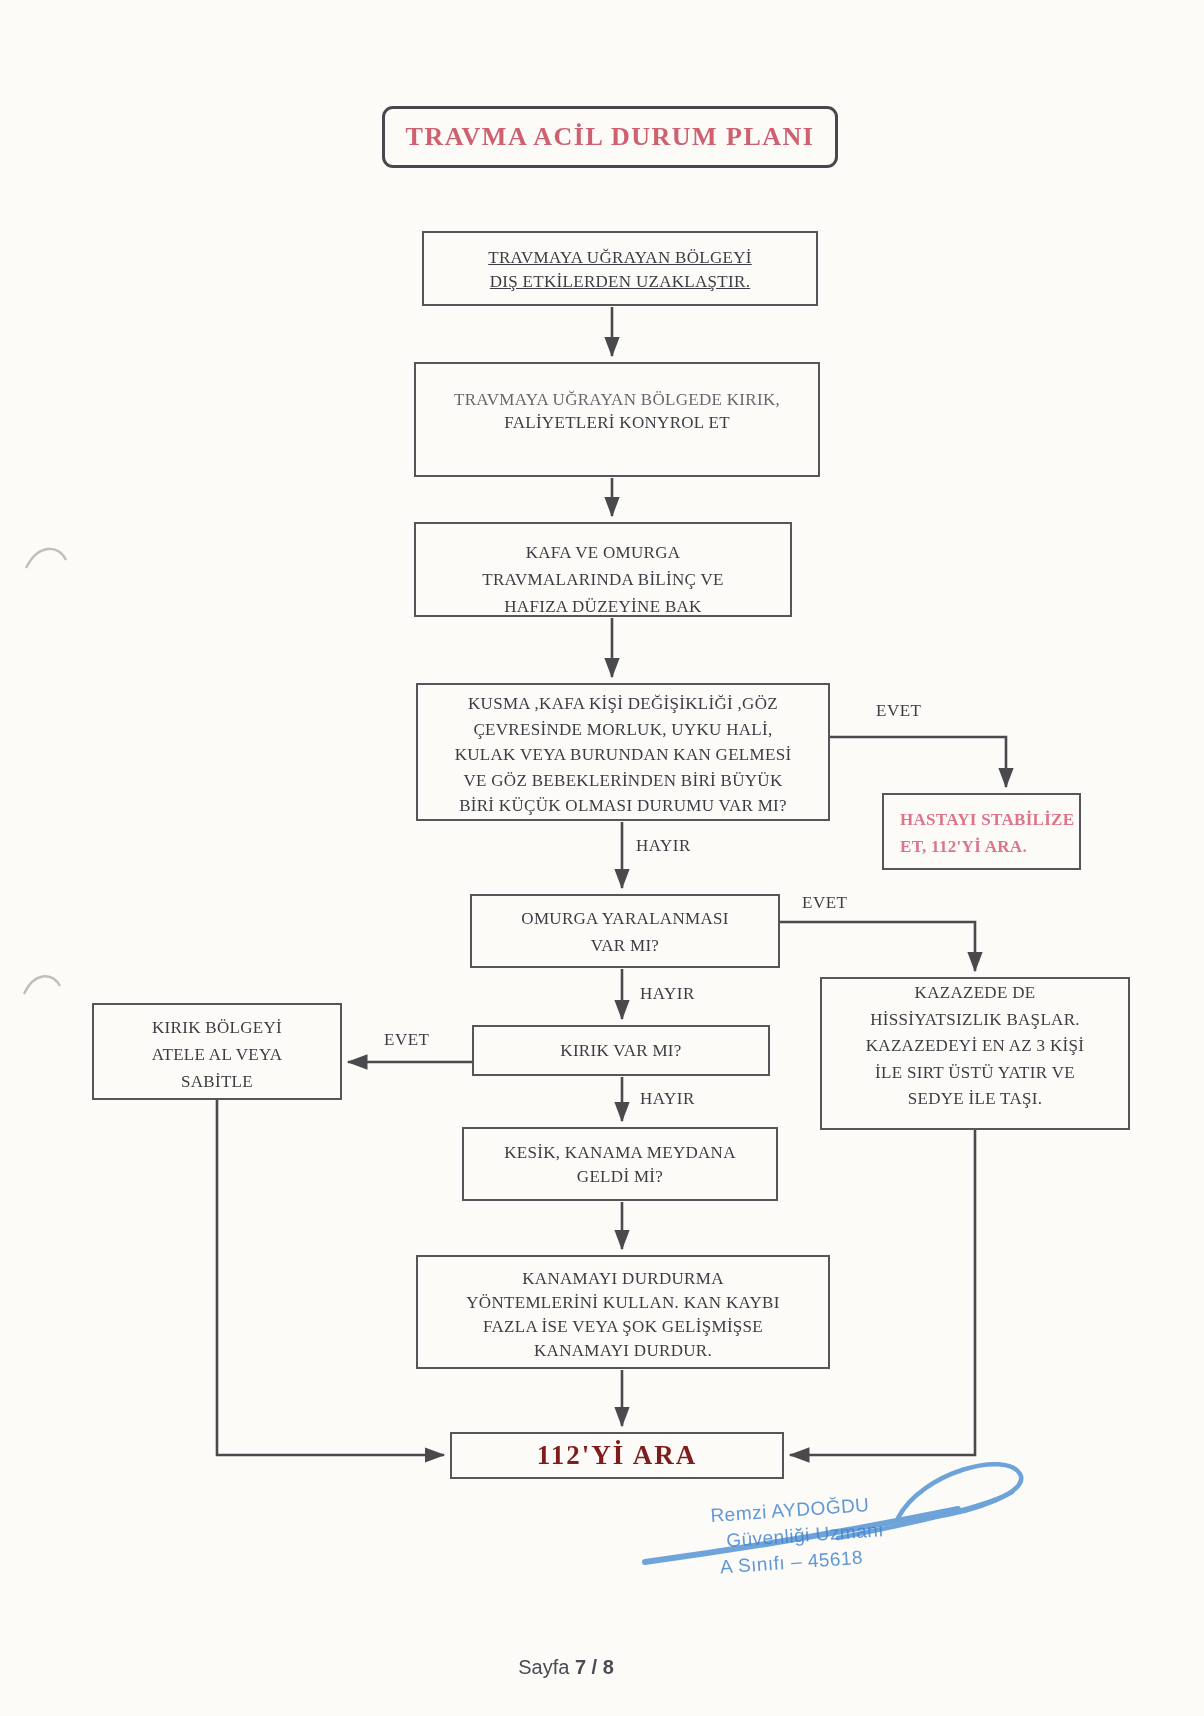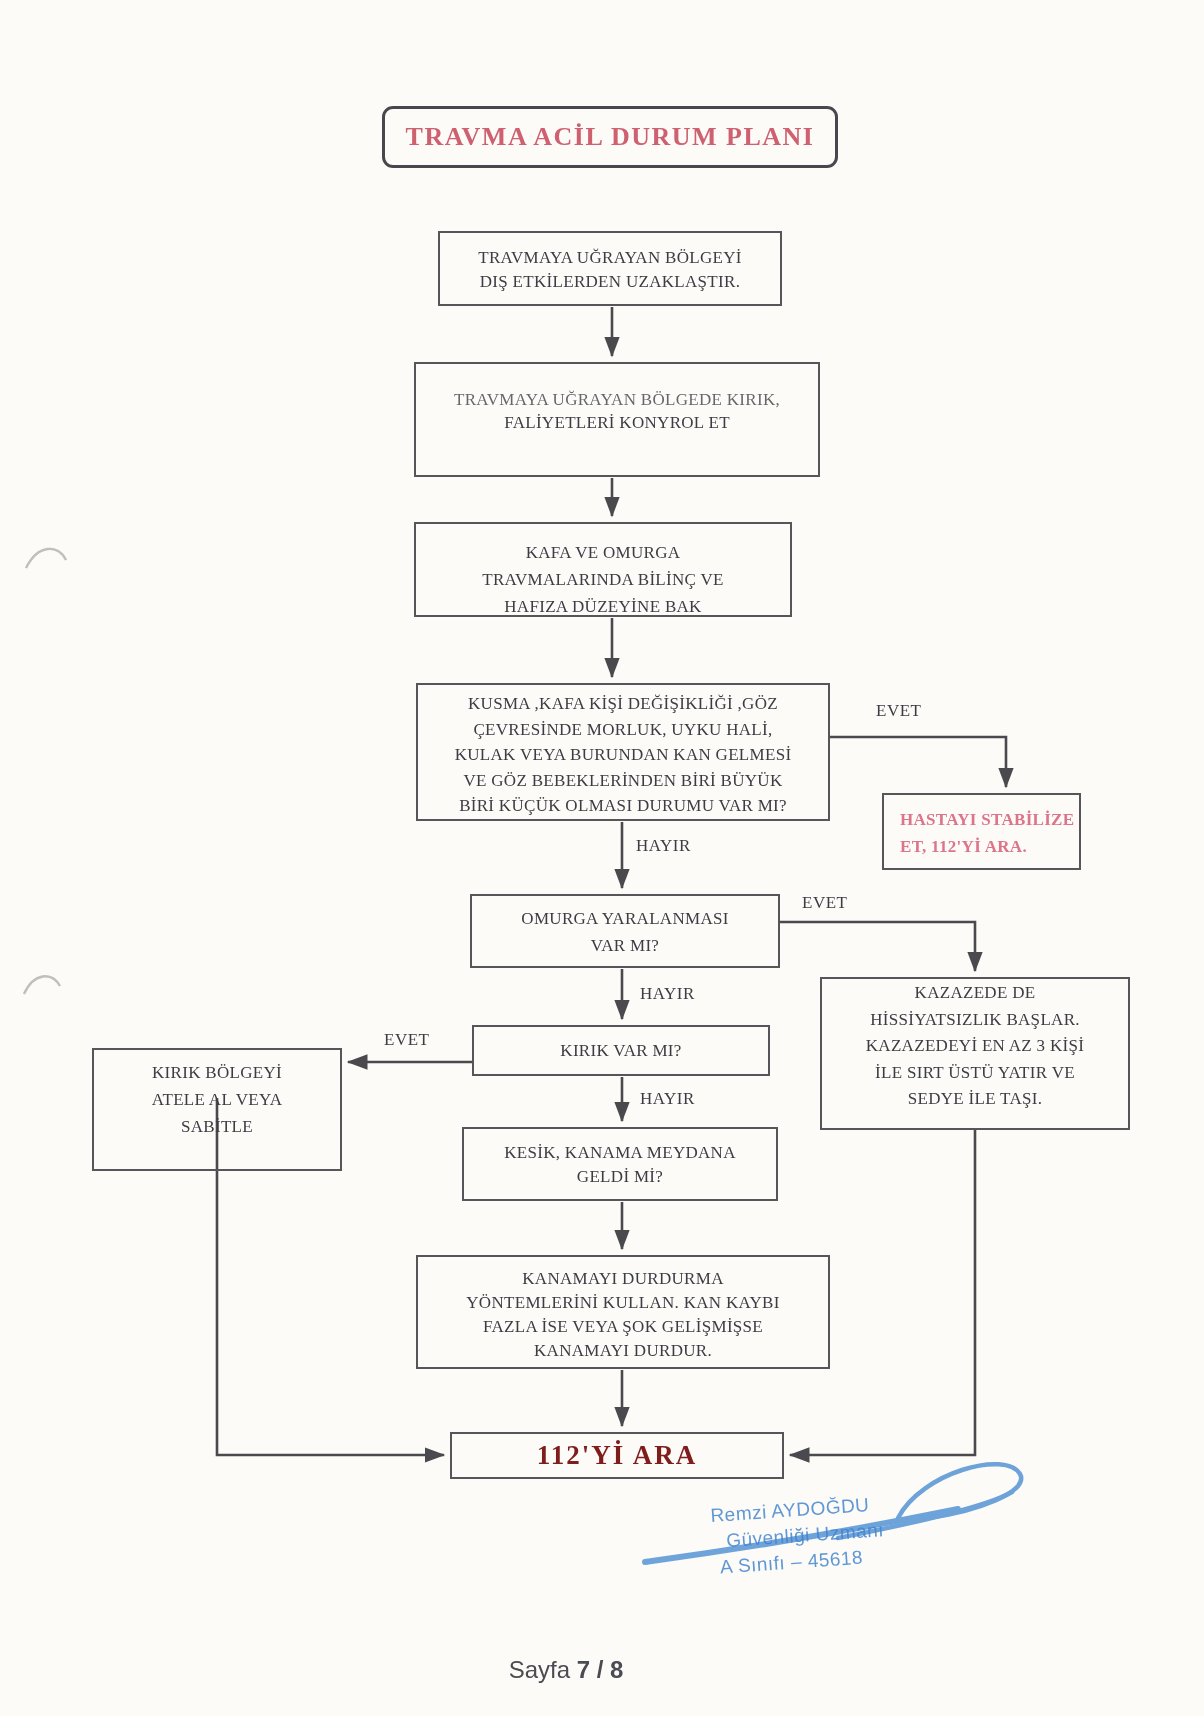--- a/index.html
+++ b/index.html
@@ -60,21 +60,21 @@
     letter-spacing:.5px;
   }
   .stamp div{white-space:nowrap;}
   .stamp .indent1{padding-left:14px;}
   .stamp .indent2{padding-left:6px;}
   .footer{
     position:absolute;
     left:0;right:72px;top:1656px;
     text-align:center;
     font-family:"Liberation Sans", sans-serif;
-    font-size:24px;
+    font-size:20px;
     color:#4b4b54;
   }
   .footer b{font-weight:bold;}
 </style>
 </head>
 <body>
 
 <div class="page">
 
   <svg class="svglayer" viewBox="0 0 1204 1716" xmlns="http://www.w3.org/2000/svg">
@@ -106,21 +106,21 @@
       <path stroke-width="6" d="M 645 1562 C 740 1549 855 1530 958 1509"></path>
       <path stroke-width="4.5" d="M 838 1538 C 905 1525 985 1508 1012 1492"></path>
       <path stroke-width="4.5" d="M 898 1518 C 922 1472 1006 1450 1020 1474 C 1030 1492 975 1512 928 1518"></path>
     </g>
   </svg>
 
   <div class="fbox title-box" style="left:382px;top:106px;width:456px;height:62px;line-height:56px;">
     <span>TRAVMA ACİL DURUM PLANI</span>
   </div>
 
-  <div class="fbox" style="left:438px;top:231px;width:344px;height:75px;padding-top:13px;line-height:24px;">
+  <div class="fbox" style="left:422px;top:231px;width:396px;height:75px;padding-top:13px;line-height:24px;text-decoration:underline;">
     <div class="ln">TRAVMAYA UĞRAYAN BÖLGEYİ</div>
     <div class="ln">DIŞ ETKİLERDEN UZAKLAŞTIR.</div>
   </div>
 
   <div class="fbox" style="left:414px;top:362px;width:406px;height:115px;padding-top:24px;line-height:23px;">
     <div class="ln faded">TRAVMAYA UĞRAYAN BÖLGEDE KIRIK,</div>
     <div class="ln">FALİYETLERİ KONYROL ET</div>
   </div>
 
   <div class="fbox" style="left:414px;top:522px;width:378px;height:95px;padding-top:15px;line-height:27px;">
@@ -148,21 +148,21 @@
   </div>
 
   <div class="fbox" style="left:820px;top:977px;width:310px;height:153px;padding-top:1px;line-height:26.5px;">
     <div class="ln">KAZAZEDE DE</div>
     <div class="ln">HİSSİYATSIZLIK BAŞLAR.</div>
     <div class="ln">KAZAZEDEYİ EN AZ 3 KİŞİ</div>
     <div class="ln">İLE SIRT ÜSTÜ YATIR VE</div>
     <div class="ln">SEDYE İLE TAŞI.</div>
   </div>
 
-  <div class="fbox" style="left:92px;top:1048px;width:250px;height:123px;padding-top:9px;line-height:27px;">
+  <div class="fbox" style="left:92px;top:1003px;width:250px;height:97px;padding-top:9px;line-height:27px;">
     <div class="ln">KIRIK BÖLGEYİ</div>
     <div class="ln">ATELE AL VEYA</div>
     <div class="ln">SABİTLE</div>
   </div>
 
   <div class="fbox" style="left:472px;top:1025px;width:298px;height:51px;line-height:47px;">
     <span class="ln">KIRIK VAR MI?</span>
   </div>
 
   <div class="fbox" style="left:462px;top:1127px;width:316px;height:74px;padding-top:12px;line-height:24px;">

